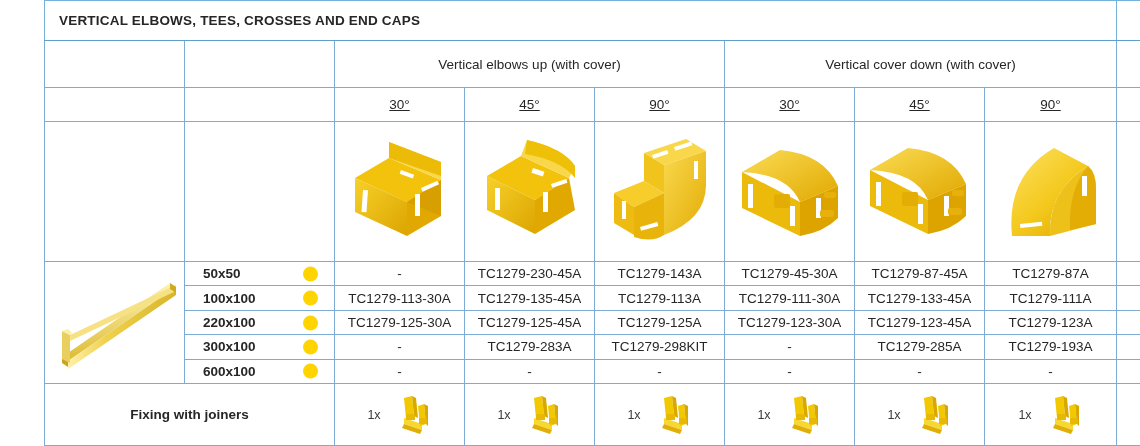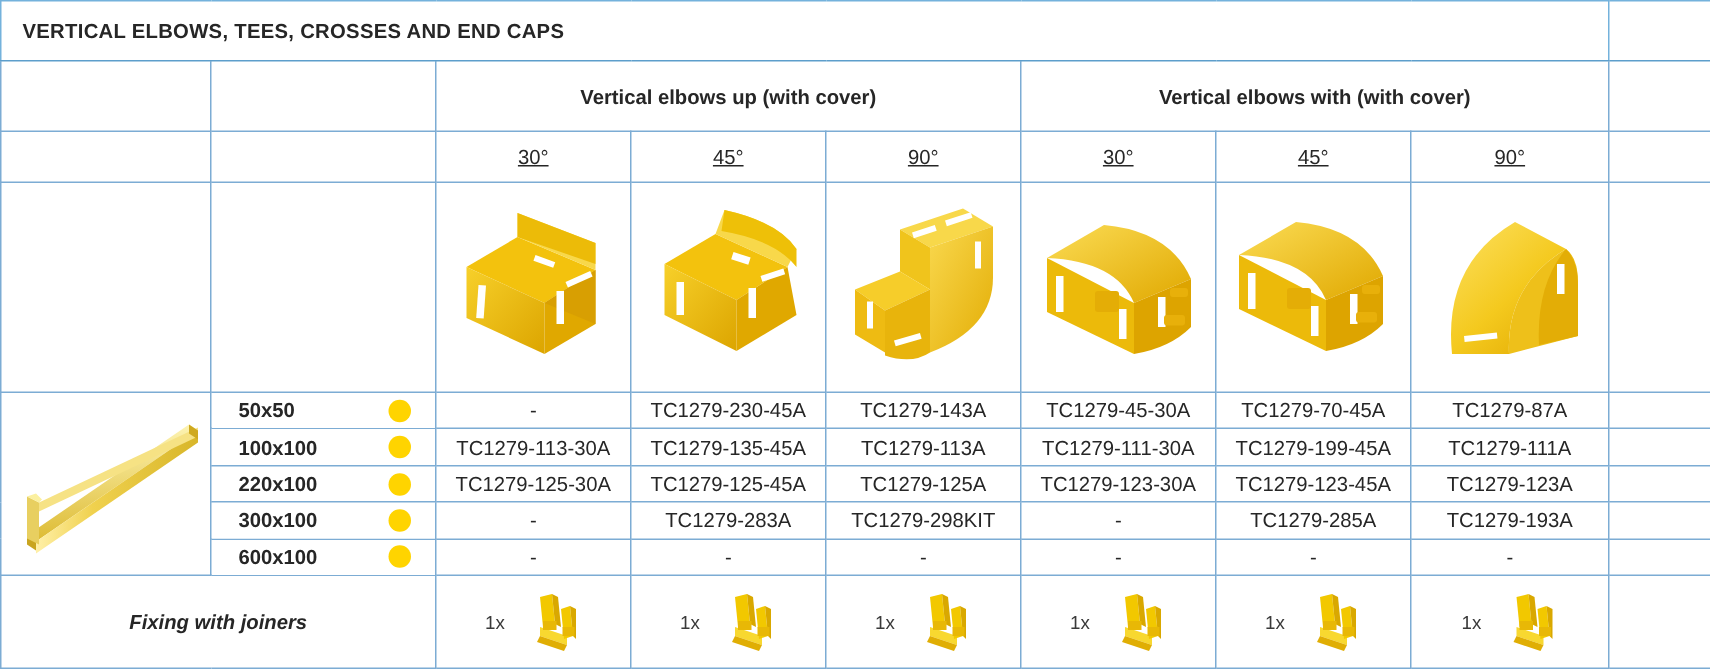--- a/index.html
+++ b/index.html
@@ -2,21 +2,21 @@
 <html><head>
 <meta charset="utf-8">
 <style>
   html,body{margin:0;padding:0;background:#fff;}
   body{
     width:1140px;height:446px;overflow:hidden;
     font-family:"Liberation Sans", sans-serif;
     color:#1b1b1b;
     -webkit-font-smoothing:antialiased;
   }
-  .sheet{position:relative;width:1140px;height:446px;box-sizing:border-box;}
+  .sheet{position:relative;width:1140px;height:446px;box-sizing:border-box;padding-left:44px;}
 
   table.cat{
     border-collapse:collapse;
     table-layout:fixed;
     width:1140px;
     height:446px;
   }
   table.cat td{
     border:1px solid #7cacd4;
     padding:0;
@@ -37,21 +37,21 @@
     font-weight:bold;
     font-size:14.5px;
     color:#1d1d1d;
     letter-spacing:.2px;
   }
   .title-bar.pad{border-left:1px solid #5d9ecb !important;}
 
   
   .grp{
     background:#c5d9ef;
-    font-weight:bold;
+    font-weight:normal;
     font-size:14.5px;
     color:#1d1d1d;
   }
   .ang{
     background:#c5d9ef;
     font-size:13.5px;
     color:#262626;
     text-decoration:underline;
   }
   .blank-hdr{background:#fff;}
@@ -90,21 +90,20 @@
   .profile-cell{background:#fff;}
   .profile-wrap{
     width:100%;height:100%;
     display:flex;align-items:center;justify-content:center;
   }
 
   
   .fix-label{
     font-weight:bold;font-size:14.5px;color:#141414;
     background:#fff;
-    font-style:italic;
   }
   .fix-cell{background:#fff;}
   .fixwrap{
     display:flex;align-items:center;justify-content:center;gap:7px;
     height:56px;
   }
   .fix-qty{font-size:12.5px;color:#3a3a3a;}
 </style>
 </head>
 <body>
@@ -126,21 +125,21 @@
   <tbody>
         <tr style="height:38px">
     <td class="title-bar" colspan="8">VERTICAL ELBOWS, TEES, CROSSES AND END CAPS</td>
     <td class="title-bar pad"></td>
   </tr>
 
   <tr style="height:44px">
     <td class="blank-hdr"></td>
     <td class="blank-hdr"></td>
     <td class="grp" colspan="3">Vertical elbows up (with cover)</td>
-    <td class="grp" colspan="3">Vertical elbows with (with cover)</td>
+    <td class="grp" colspan="3">Vertical cover down (with cover)</td>
     <td class="tail"></td>
   </tr>
 
   <tr style="height:32px">
     <td class="blank-hdr"></td>
     <td class="blank-hdr"></td>
     <td class="ang">30°</td>
     <td class="ang">45°</td>
     <td class="ang">90°</td>
     <td class="ang">30°</td>
@@ -318,35 +317,35 @@
       </div>
     </td>
     <td class="shade size-cell">
       <span>50x50</span>
       <span class="dot"></span>
     </td>
     <td class="shade pn">-</td>
     <td class="shade pn">TC1279-230-45A</td>
     <td class="shade pn">TC1279-143A</td>
     <td class="shade pn">TC1279-45-30A</td>
-    <td class="shade pn">TC1279-70-45A</td>
+    <td class="shade pn">TC1279-87-45A</td>
     <td class="shade pn">TC1279-87A</td>
     <td class="shade"></td>
   </tr>
 
   <tr style="height:23px">
     <td class="plain size-cell">
       <span>100x100</span>
       <span class="dot"></span>
     </td>
     <td class="plain pn">TC1279-113-30A</td>
     <td class="plain pn">TC1279-135-45A</td>
     <td class="plain pn">TC1279-113A</td>
     <td class="plain pn">TC1279-111-30A</td>
-    <td class="plain pn">TC1279-199-45A</td>
+    <td class="plain pn">TC1279-133-45A</td>
     <td class="plain pn">TC1279-111A</td>
     <td class="plain"></td>
   </tr>
 
   <tr style="height:23px">
     <td class="shade size-cell">
       <span>220x100</span>
       <span class="dot"></span>
     </td>
     <td class="shade pn">TC1279-125-30A</td>

